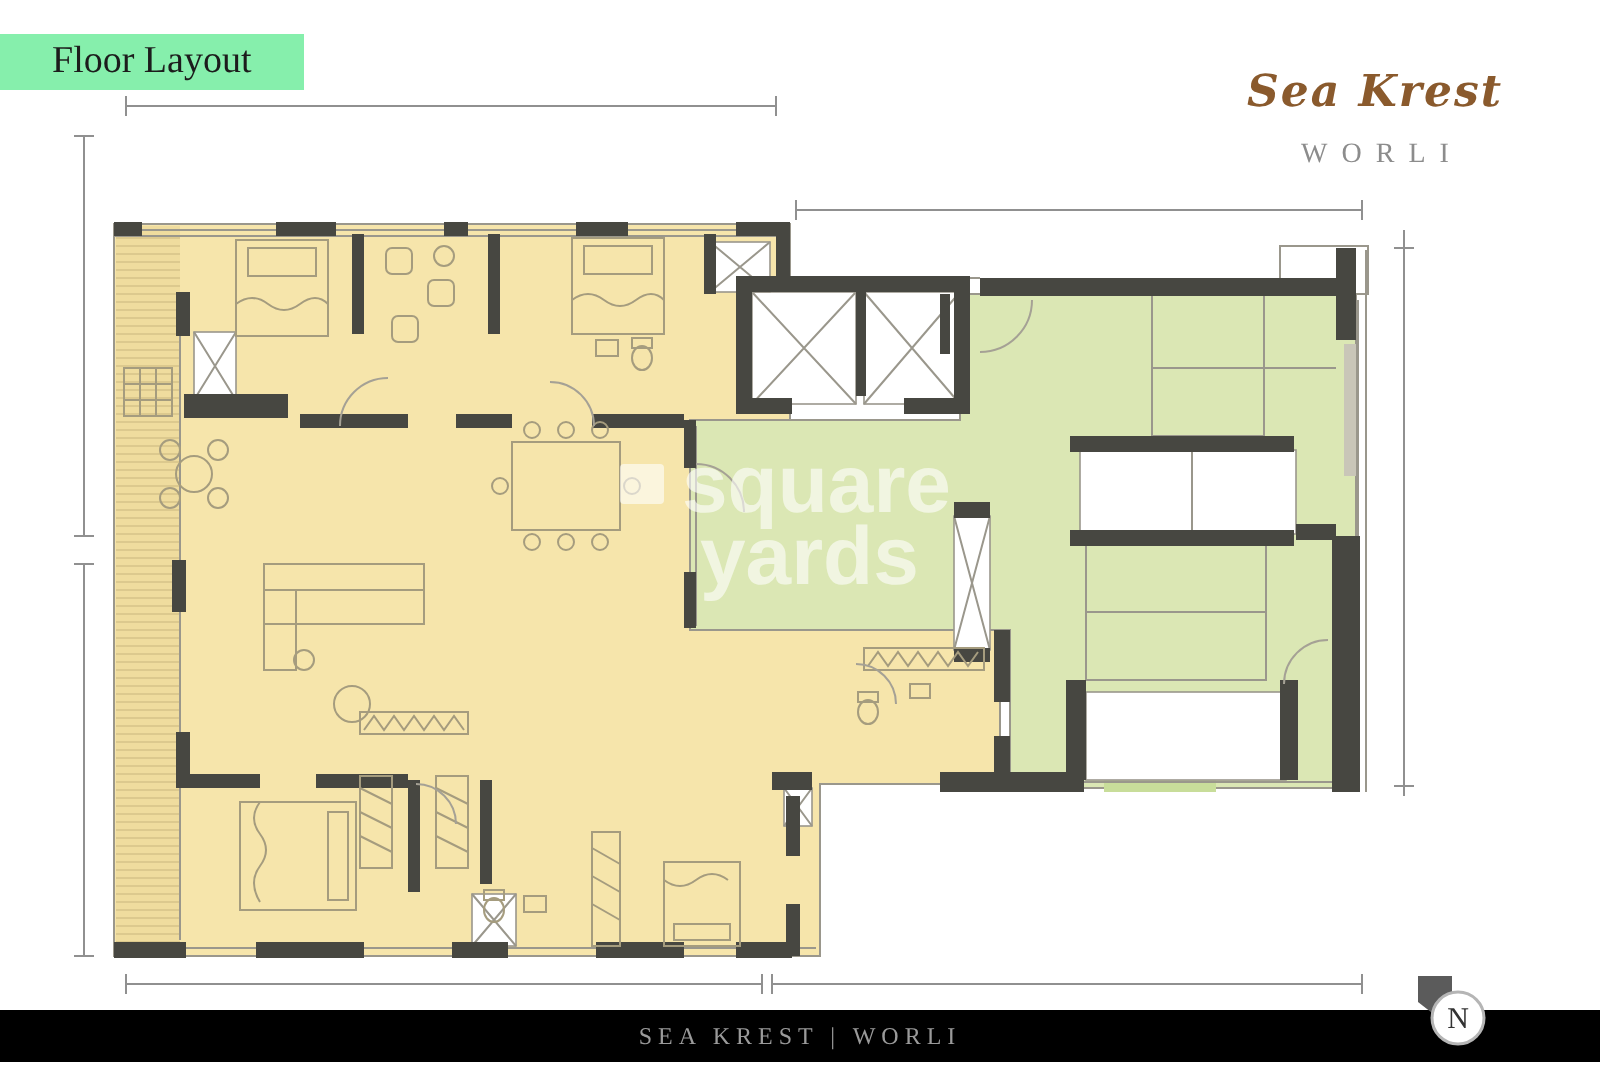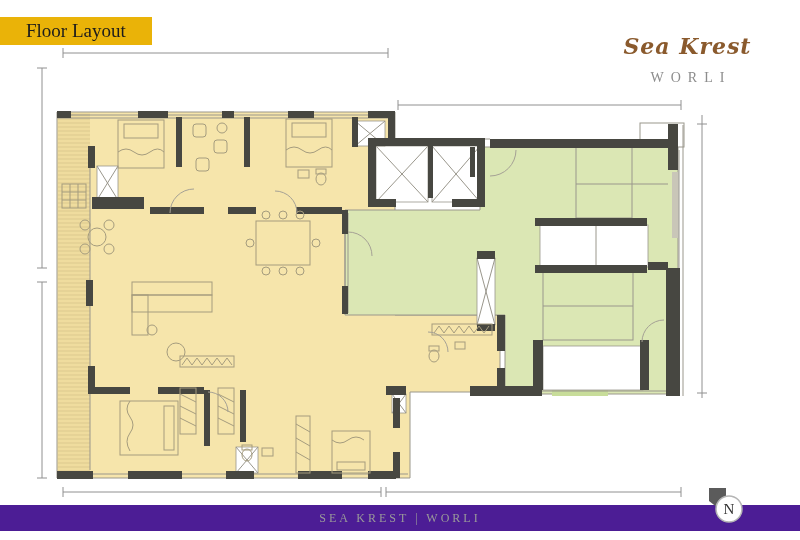--- a/index.html
+++ b/index.html
@@ -245,30 +245,37 @@
       <path class="arc" d="M170,213 A24,24 0 0 1 194,189"></path>
       <path class="arc" d="M297,213 A22,22 0 0 0 275,191"></path>
       <path class="arc" d="M348,232 A24,24 0 0 1 372,256"></path>
       <path class="arc" d="M516,150 A26,26 0 0 1 490,176"></path>
       <path class="arc" d="M664,320 A22,22 0 0 0 642,342"></path>
       <path class="arc" d="M428,332 A20,20 0 0 1 448,352"></path>
       <path class="arc" d="M228,412 A20,20 0 0 0 208,392"></path>
     </g>
   </svg>
 
-  <div class="floor-label" style="background: #eab308; color: rgb(28, 28, 28);">
+  <div class="floor-label" style="background: #86efac; color: rgb(28, 28, 28);">
     <span>Floor Layout</span>
   </div>
   <div class="brand">
     <div class="brand-name" style="color: rgb(138, 90, 45);">Sea Krest</div>
     <div class="brand-loc" style="color: rgb(140, 140, 140);">WORLI</div>
   </div>
 
-
-  <div class="footer-bar" style="background: #4c1d95; color: rgb(154, 154, 154);">
+  <div class="watermark">
+    <div class="wm-row">
+      <span class="wm-sq"></span>
+      <span>square</span>
+    </div>
+    <div class="wm-l2">yards</div>
+  </div>
+
+  <div class="footer-bar" style="background: #000000; color: rgb(154, 154, 154);">
     <span>SEA KREST | WORLI</span>
   </div>
 
   <div class="compass">
     <svg width="52" height="52" viewBox="0 0 52 52">
       <polygon points="6,4 23,4 23,16 15,24 6,17" fill="#5b5b5b"></polygon>
       <circle cx="26" cy="25" r="13" fill="#ffffff" stroke="#b5b5b5" stroke-width="1.5"></circle>
       <text x="26" y="30" text-anchor="middle" font-size="15" fill="#333333">N</text>
     </svg>
   </div>

